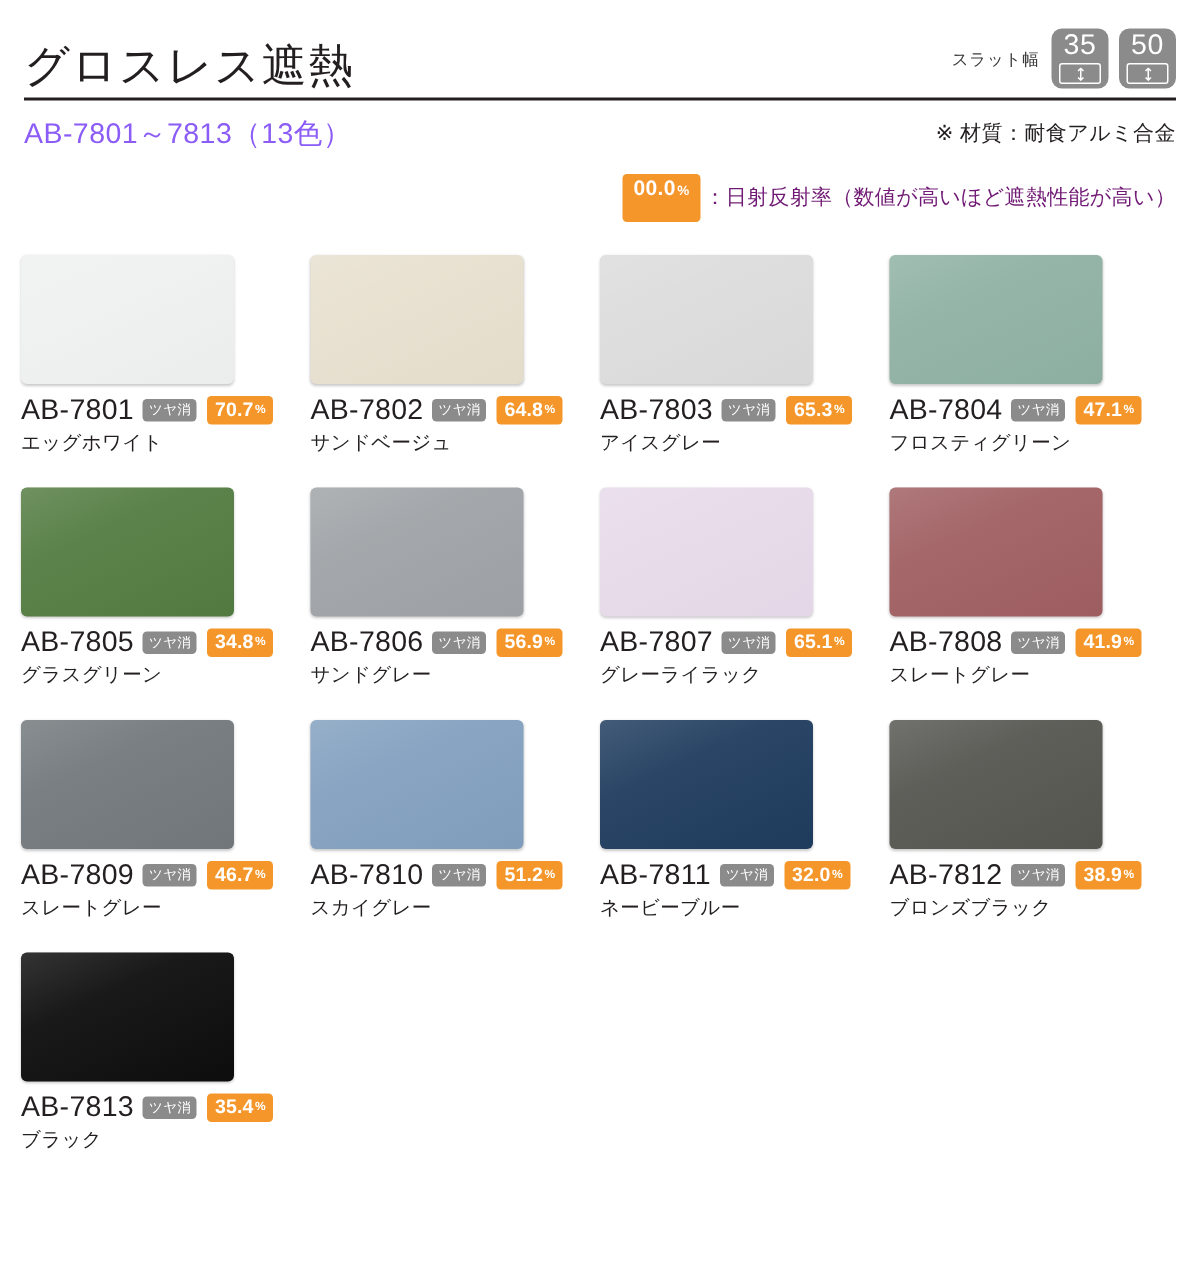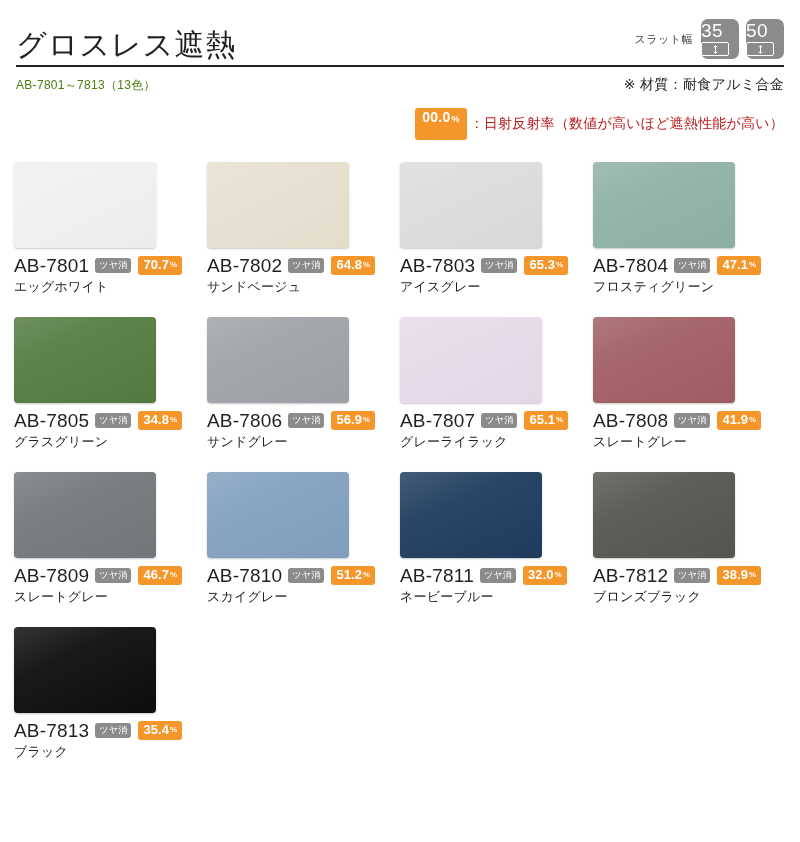--- a/index.html
+++ b/index.html
@@ -49,21 +49,21 @@
     white-space: nowrap;
     margin-right: 1px;
   }
   .slat-badge {
     width: 38px;
     height: 40px;
     border-radius: 7px;
     background: #8b8b8b;
     display: flex;
     flex-direction: column;
-    align-items: flex-start;
+    align-items: center;
     justify-content: flex-start;
     padding-top: 1px;
     box-sizing: border-box;
   }
   .slat-num {
     color: #ffffff;
     font-size: 19px;
     line-height: 21px;
     font-weight: 400;
     letter-spacing: 0.5px;
@@ -86,22 +86,22 @@
     margin: 3px 16px 0 16px;
   }
 
   .header-sub {
     display: flex;
     align-items: center;
     justify-content: space-between;
     padding: 9px 16px 0 16px;
   }
   .code-range {
-    font-size: 12px;
-    color: #4d7c0f;
+    font-size: 19px;
+    color: #8b5cf6;
     letter-spacing: 0.3px;
   }
   .material-note {
     font-size: 14px;
     color: #231f20;
     letter-spacing: 0.3px;
   }
 
   .legend-row {
     display: flex;
@@ -117,21 +117,21 @@
     font-size: 14px;
     font-weight: 700;
     line-height: 15px;
     letter-spacing: 0.2px;
     display: inline-flex;
     align-items: baseline;
   }
   .legend-badge .pct { font-size: 9px; margin-left: 1px; }
   .legend-text {
     font-size: 14px;
-    color: #b91c1c;
+    color: #701a75;
     margin-left: 3px;
     letter-spacing: 0.2px;
   }
 
   
   .grid {
     position: relative;
     margin-top: 22px;
     padding: 0 14px;
     display: grid;

